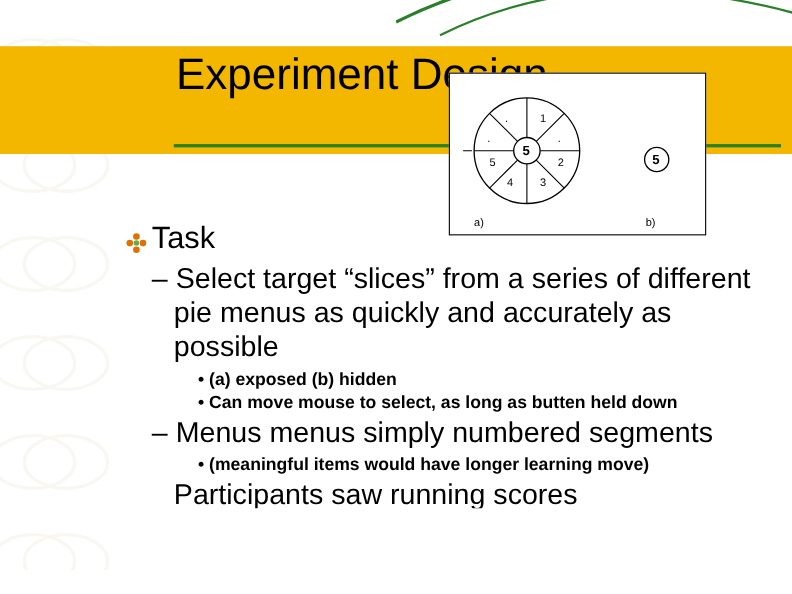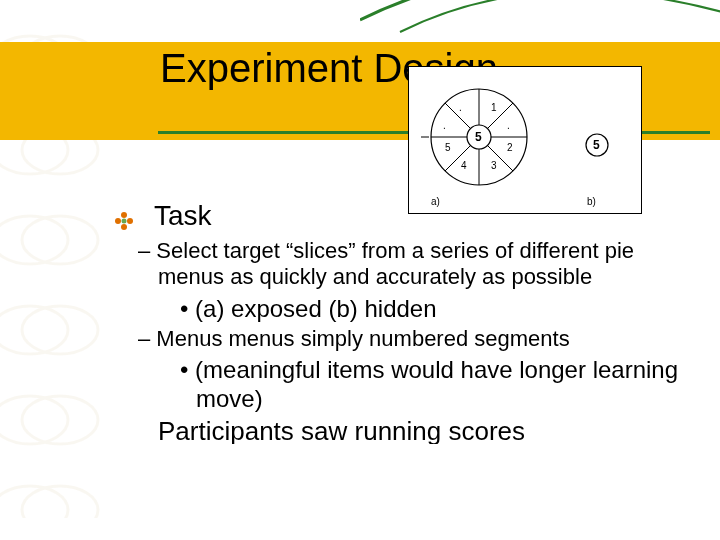--- a/index.html
+++ b/index.html
@@ -82,47 +82,48 @@
     left: 100px;
     top: 200px;
     width: 600px;
   }
 
   .l1 { 
     font-size: 28px;
     margin-left: 14px;
     display: flex;
     align-items: center;
-    gap: 20px;
+    gap: 4px;
     margin-bottom: 6px;
   }
   .flower-bullet {
     width: 20px; height: 20px; flex-shrink: 0;
     display: inline-block;
   }
 
   .l2 {
-    font-size: 22px;
+    font-size: 26px;
     margin-left: 38px;
     line-height: 1.2;
     text-indent: -20px;
     padding-left: 20px;
     margin-bottom: 4px;
   }
   .dash::before {
     content: "– ";
   }
 
   .l3 {
-    font-size: 24px;
+    font-size: 16px;
     margin-left: 80px;
     line-height: 1.2;
     text-indent: -16px;
     padding-left: 16px;
     margin-bottom: 2px;
+    font-weight: bold;
   }
   .dot::before {
     content: "• ";
   }
 
   .cutoff {
     position: absolute;
     left: 0;
     top: 518px;
     width: 720px;
@@ -225,20 +226,21 @@
           <circle cx="10" cy="10" r="2.5" fill="#6aa84f"></circle>
         </g>
       </svg>
     </span>
     <span>Task</span>
   </div>
 
   <div class="l2 dash">Select target “slices” from a series of different pie menus as quickly and accurately as possible</div>
 
   <div class="l3 dot">(a) exposed   (b) hidden</div>
+  <div class="l3 dot">Can move mouse to select, as long as butten held down</div>
 
   <div class="l2 dash">Menus menus simply numbered segments</div>
 
   <div class="l3 dot">(meaningful items would have longer learning move)</div>
 
   <div class="partial">Participants saw running scores</div>
 </div>
 
 <div class="cutoff"></div>
 

